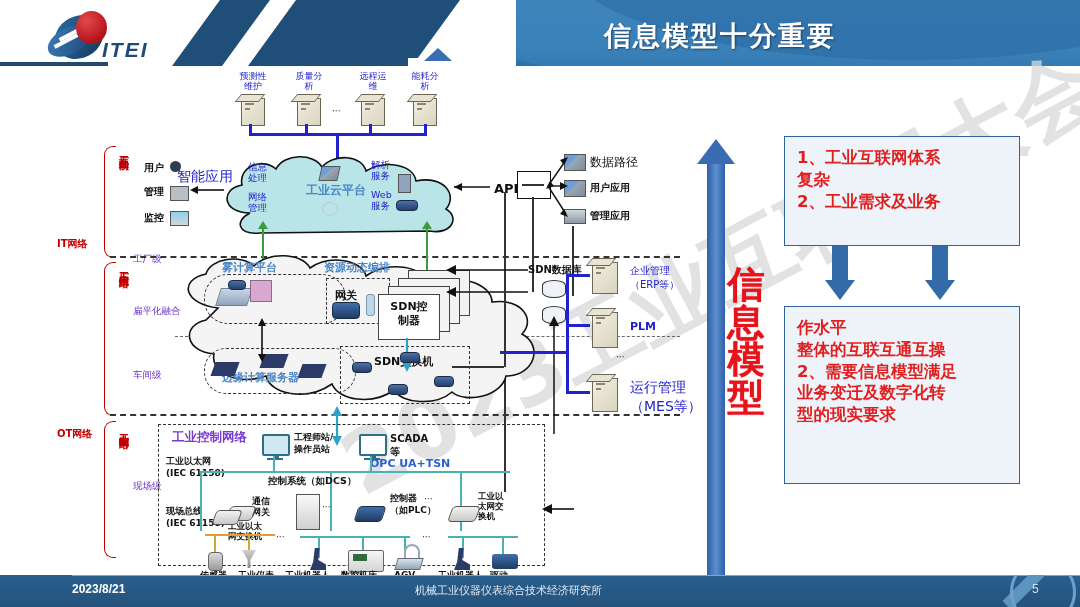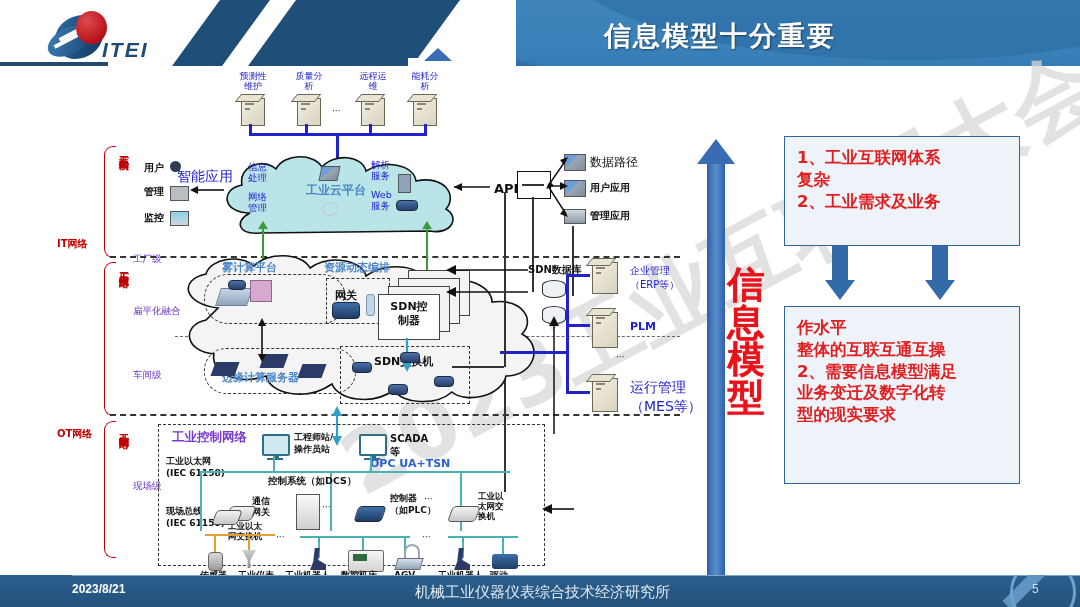--- a/index.html
+++ b/index.html
@@ -41,21 +41,21 @@
      transform:rotate(-28deg);}
   .logo-dot{position:absolute;left:36px;top:3px;width:31px;height:33px;border-radius:50%;
      background:radial-gradient(circle at 35% 30%,#e04a4a,#b5131b 70%);}
   .logo-txt{position:absolute;left:62px;top:30px;font-size:21px;font-weight:bold;font-style:italic;
      color:#1d4b77;letter-spacing:2px;font-family:"Liberation Sans",sans-serif;}
 
   
   .footer{position:absolute;left:0;top:575px;width:1080px;height:32px;overflow:hidden;
      background:linear-gradient(180deg,#2a5f8e 0%,#24527c 100%);}
   .foot-date{position:absolute;left:72px;top:7px;color:#fff;font-size:12px;font-weight:bold;}
-  .foot-org{position:absolute;left:415px;top:8px;color:#dfe9f2;font-size:15px;}
+  .foot-org{position:absolute;left:415px;top:8px;color:#dfe9f2;font-size:11px;}
   .foot-circ{position:absolute;left:1010px;top:-16px;width:60px;height:60px;border-radius:50%;
      border:3px solid #6fa0c8;}
   .foot-slash{position:absolute;left:995px;top:-4px;width:80px;height:12px;background:#5e95c0;
      transform:rotate(-45deg);}
   .foot-num{position:absolute;left:1032px;top:7px;color:#cfe0ee;font-size:12px;}
   .foot-topline{position:absolute;left:72px;top:0px;width:1008px;height:1px;background:#7fa6c6;}
 
   
   .canvas{position:absolute;left:0;top:66px;width:1080px;height:509px;background:#fff;}
   .wm{position:absolute;left:300px;top:150px;font-size:86px;color:#d9d9d9;opacity:.75;

